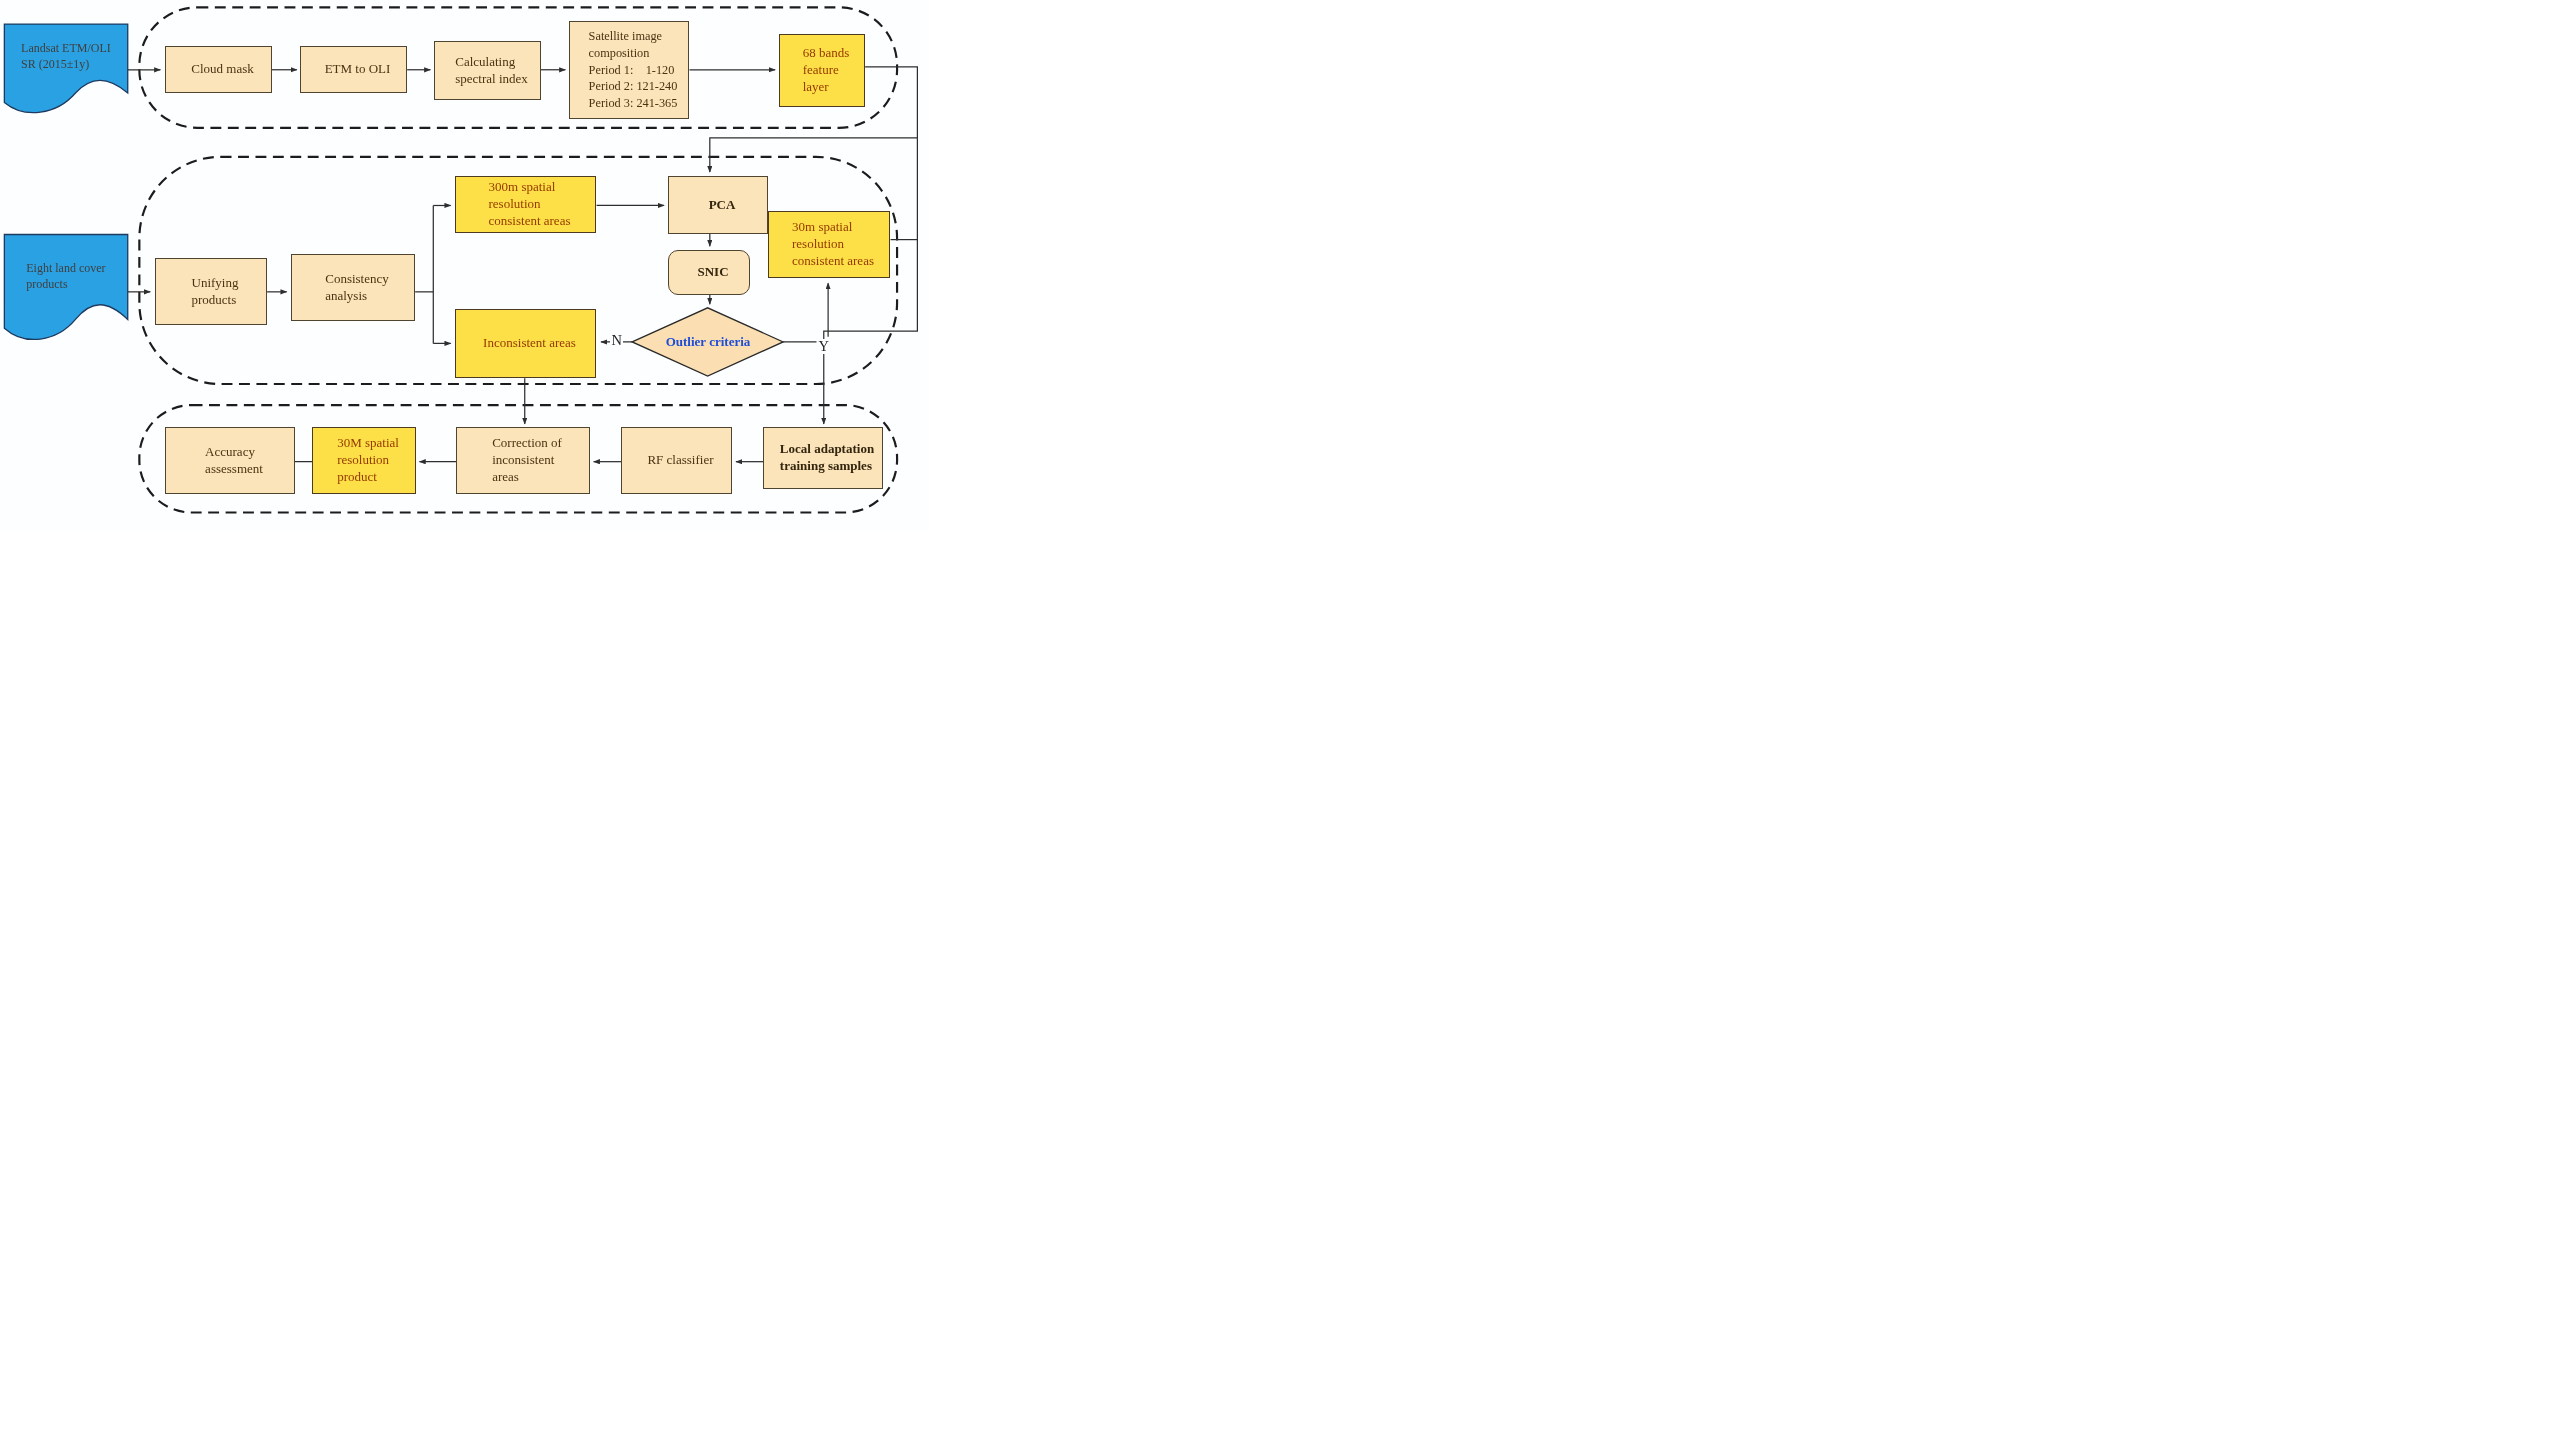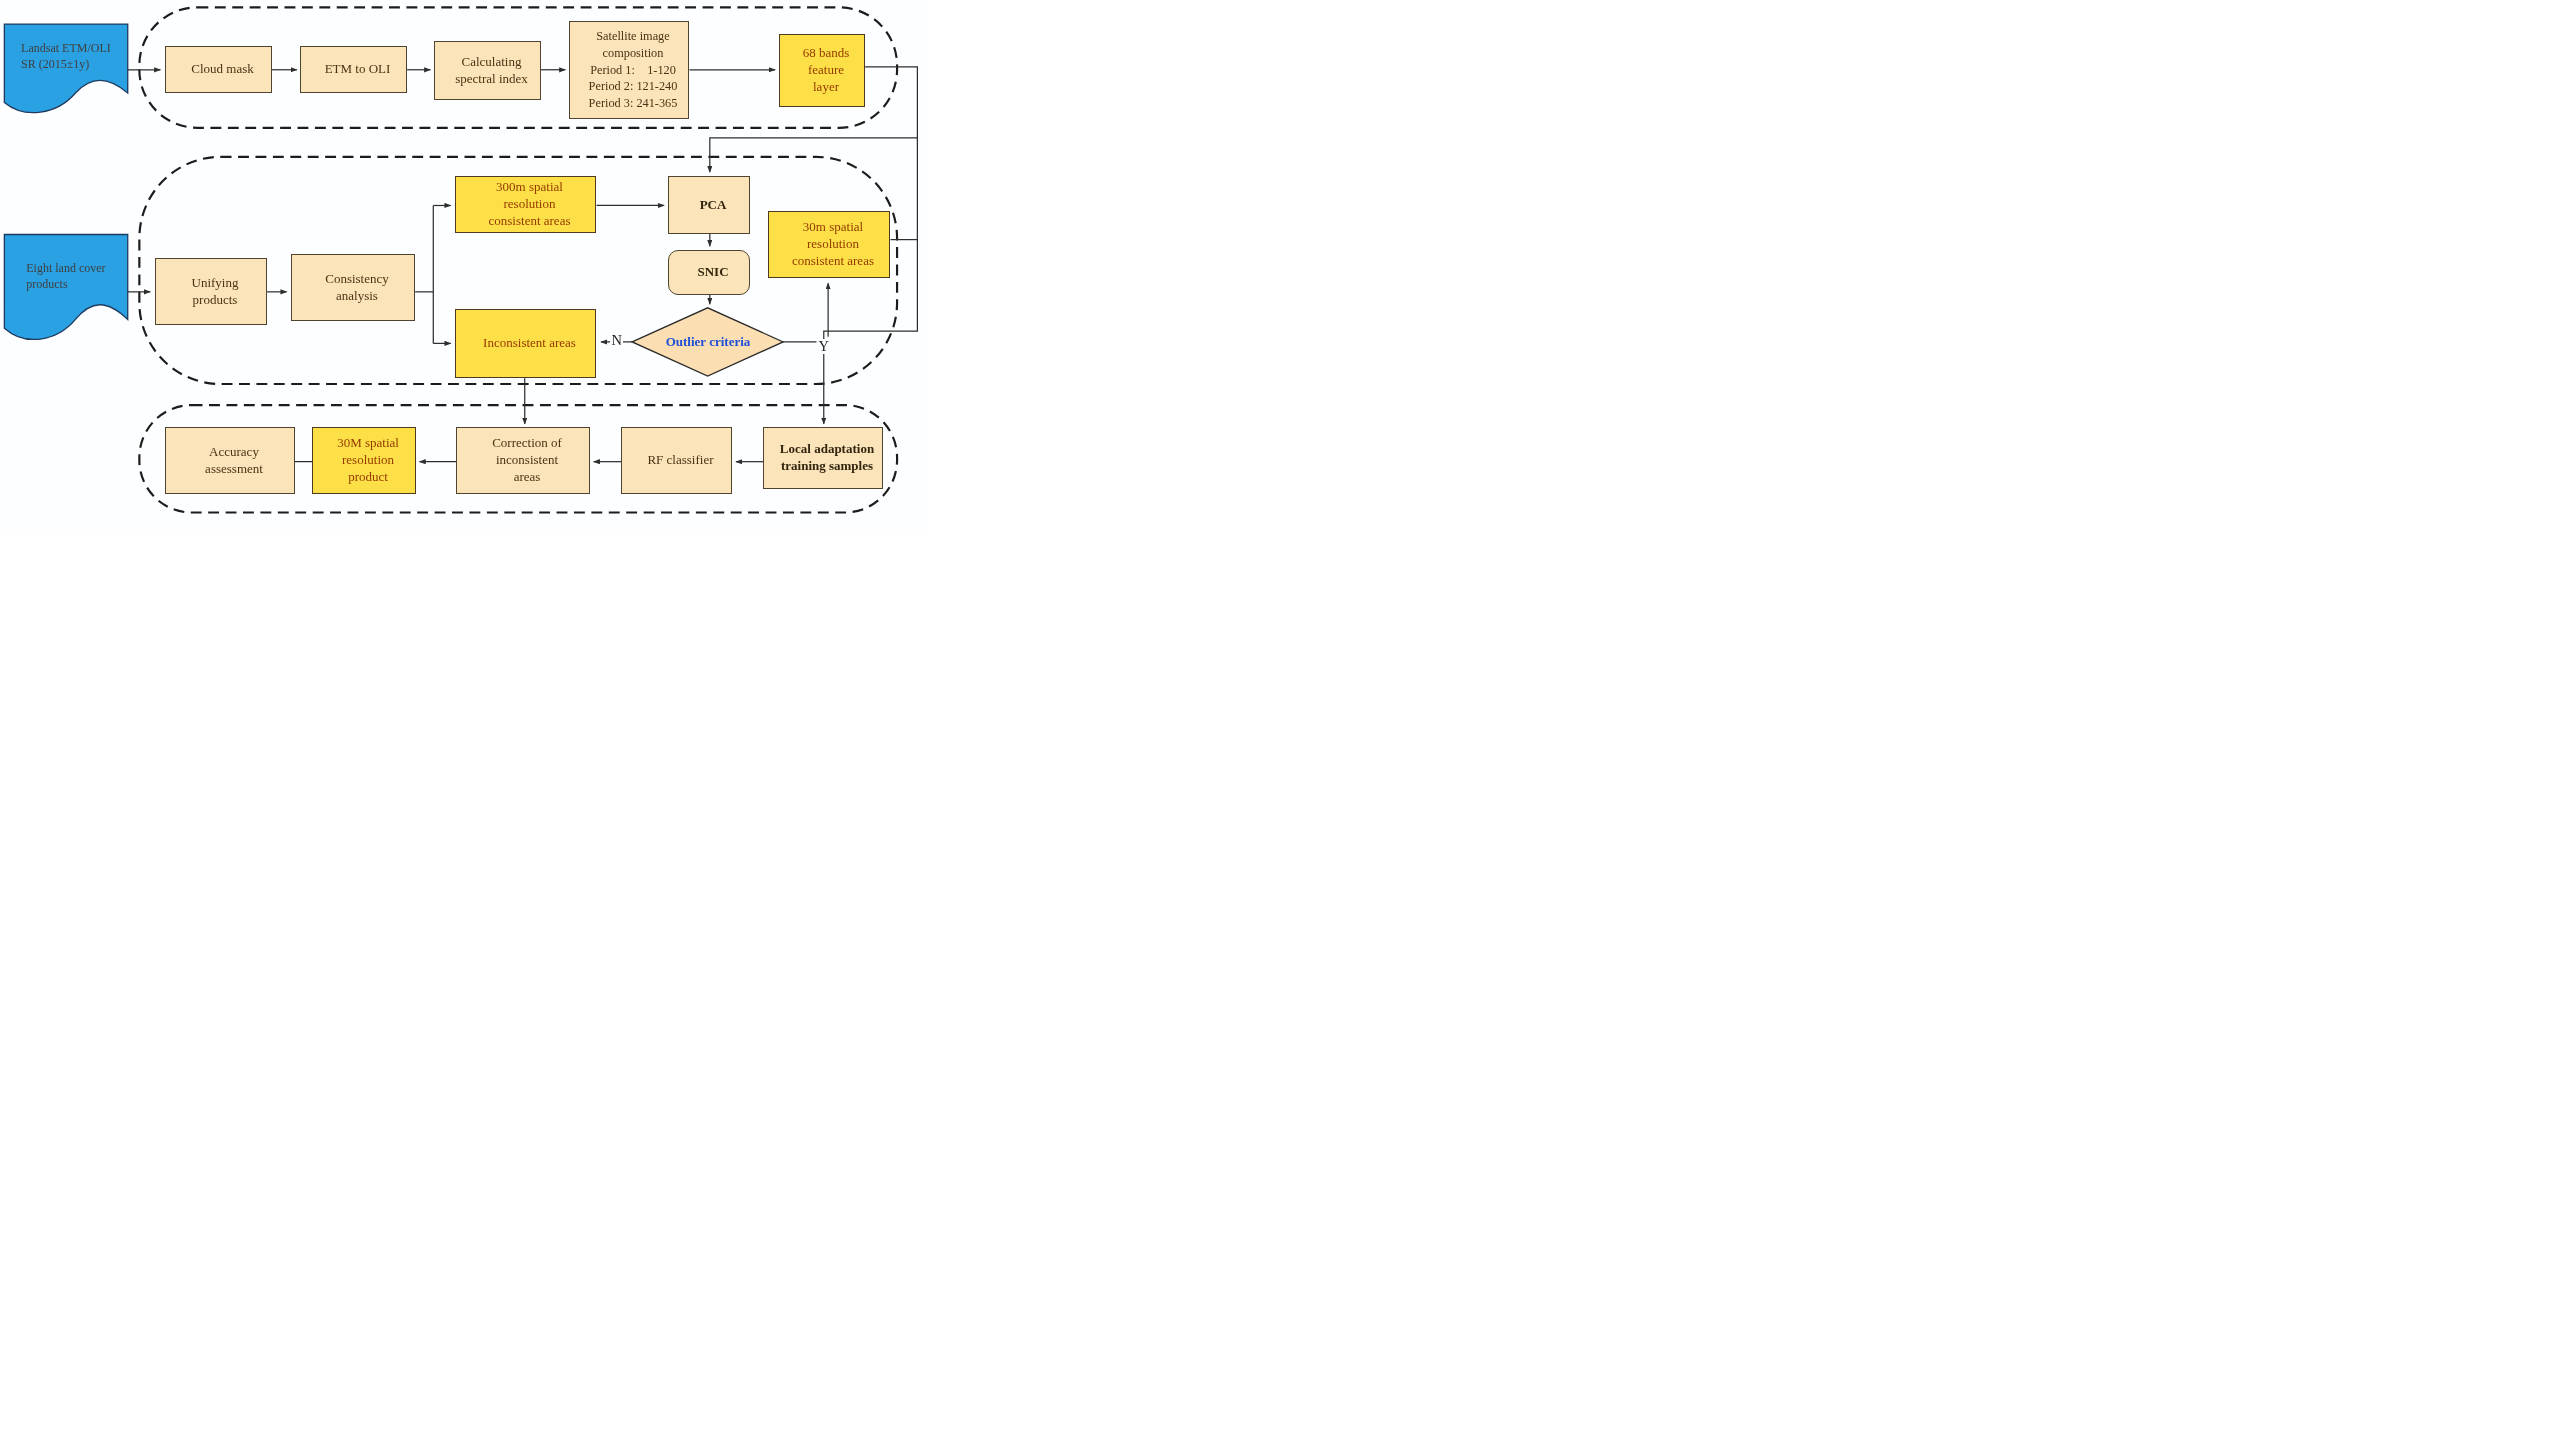--- a/index.html
+++ b/index.html
@@ -7,21 +7,21 @@
     position:relative;
     width:929px;height:530px;
     background:#fdfeff;
     font-family:"Liberation Serif", serif;
     overflow:hidden;
   }
   #wires{position:absolute;left:0;top:0;z-index:1;}
   .box{
     position:absolute;z-index:2;box-sizing:border-box;
     display:flex;align-items:center;justify-content:center;
-    text-align:center;
+    text-align:left;
     background:#fbe3ba;
     border:1.2px solid #4f4430;
     color:#4a3413;
     font-size:13px;line-height:1.3;
     white-space:pre-line;
     padding-left:8px;
   }
   .box.pre{white-space:pre;font-size:12.3px;line-height:1.38;}
   .box.orange{background:#fde047;color:#963a00;border-color:#4e3a20;}
   .box.bold{font-weight:bold;color:#33260f;}
@@ -113,21 +113,21 @@
 feature
 layer</div>
 
   <div class="box" style="left:155px;top:258px;width:112px;height:67px;">Unifying
 products</div>
   <div class="box" style="left:291px;top:254px;width:124px;height:67px;">Consistency
 analysis</div>
   <div class="box orange" style="left:455px;top:176px;width:141px;height:57px;">300m spatial
 resolution
 consistent areas</div>
-  <div class="box bold" style="left:668px;top:176px;width:82px;height:58px;">PCA</div>
+  <div class="box bold" style="left:668px;top:176px;width:100px;height:58px;">PCA</div>
   <div class="box bold" style="left:668px;top:250px;width:82px;height:45px;border-radius:10px;">SNIC</div>
   <div class="box orange" style="left:768px;top:211px;width:122px;height:67px;">30m spatial
 resolution
 consistent areas</div>
   <div class="box orange" style="left:455px;top:309px;width:141px;height:69px;">Inconsistent areas</div>
   <div class="diamond-label" style="left:641px;top:324px;width:134px;height:35px;">Outlier criteria</div>
 
   <span class="edge-label" style="left:610px;top:333px;">N</span>
   <span class="edge-label" style="left:817px;top:339px;">Y</span>
 

